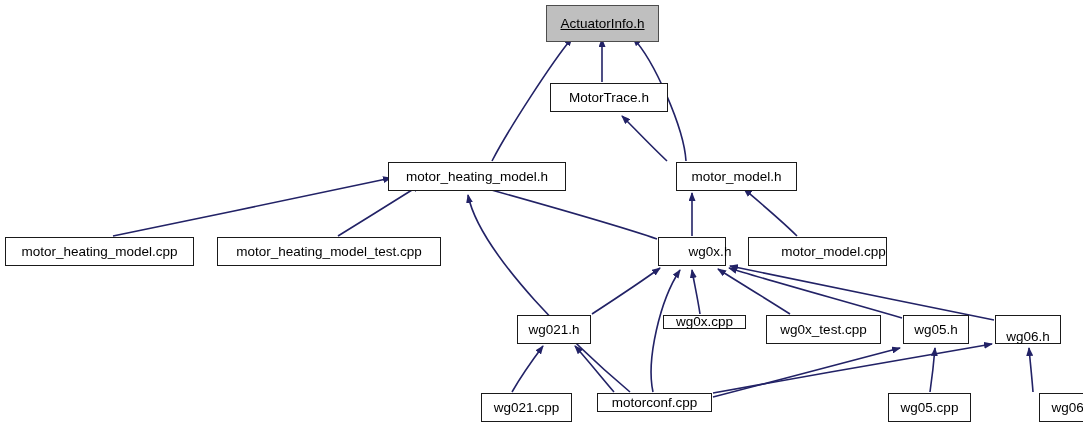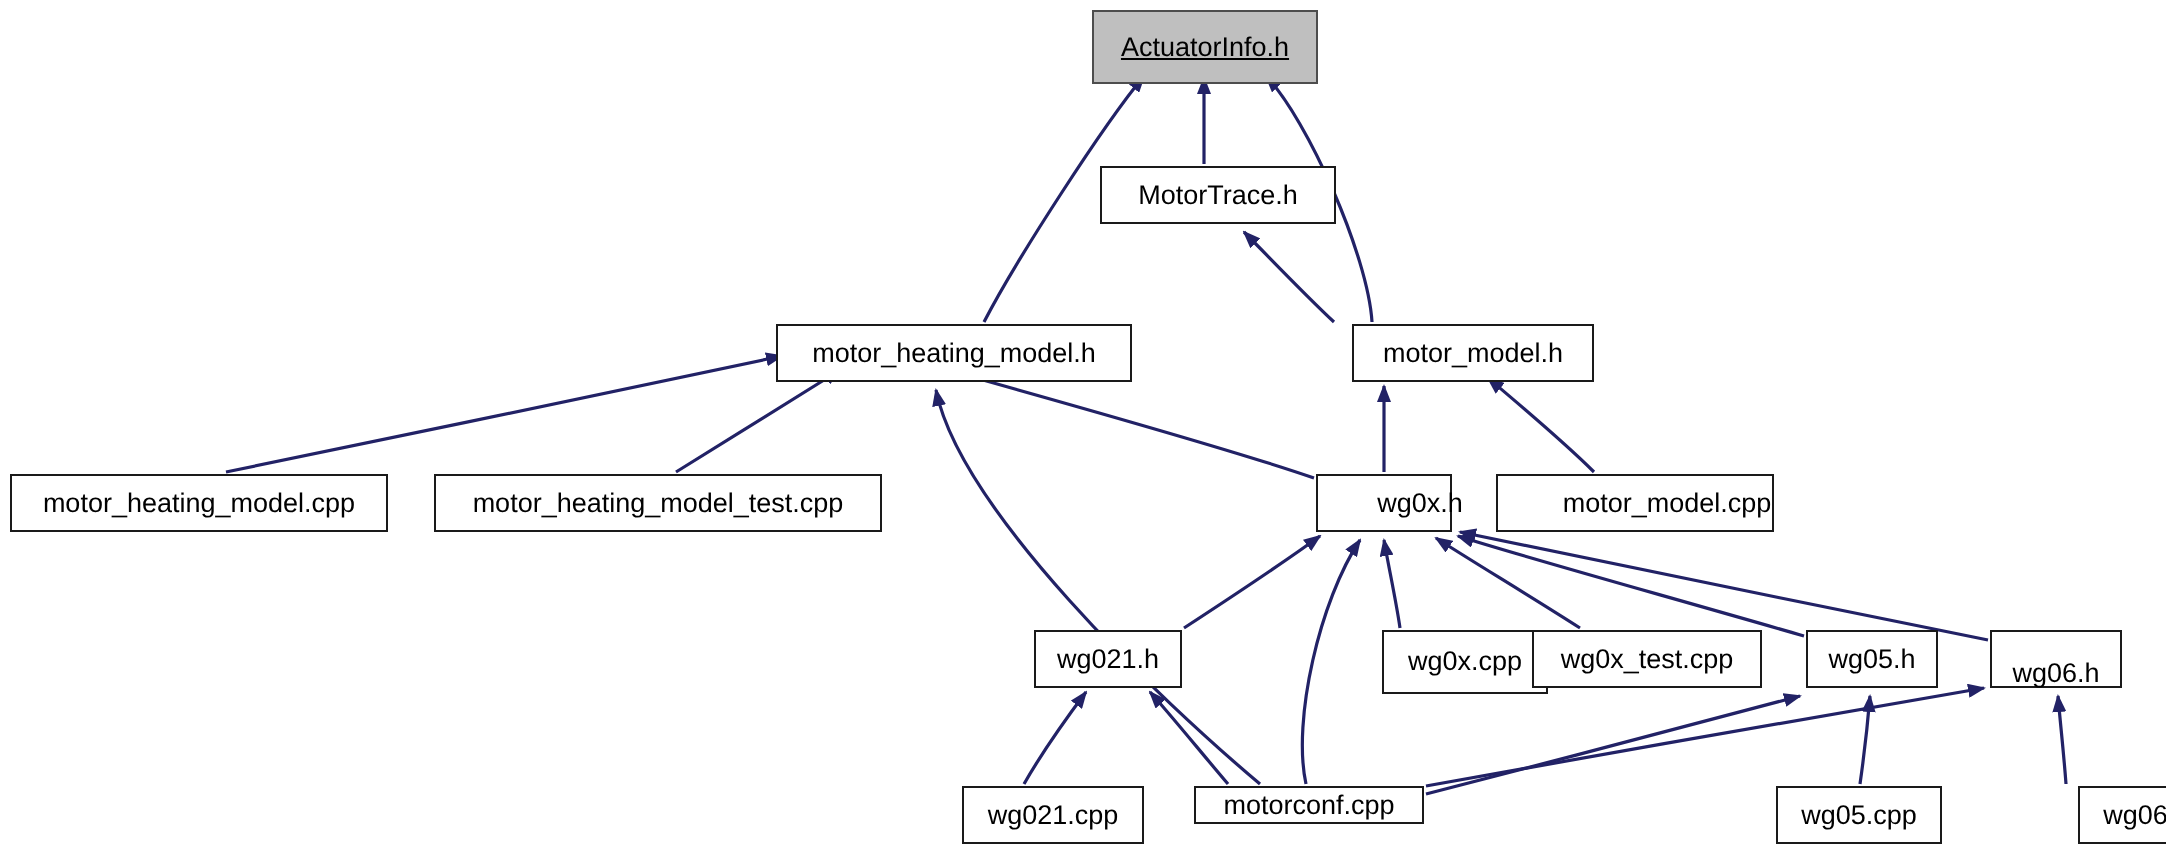--- a/index.html
+++ b/index.html
@@ -104,21 +104,21 @@
       </div>
       <div class="node" style="left: 658px; top: 237px; width: 68px; height: 29px; padding-left: 36px;">
         <span class="label">wg0x.h</span>
       </div>
       <div class="node" style="left: 748px; top: 237px; width: 139px; height: 29px; padding-left: 32px;">
         <span class="label">motor_model.cpp</span>
       </div>
       <div class="node" style="left: 517px; top: 315px; width: 74px; height: 29px; text-align: right;">
         <span class="label">wg021.h</span>
       </div>
-      <div class="node" style="left: 663px; top: 315px; width: 83px; height: 32px; margin-left: 28px;">
+      <div class="node" style="left: 663px; top: 315px; width: 83px; height: 14px;">
         <span class="label">wg0x.cpp</span>
       </div>
       <div class="node" style="left: 766px; top: 315px; width: 115px; height: 29px;">
         <span class="label">wg0x_test.cpp</span>
       </div>
       <div class="node" style="left: 903px; top: 315px; width: 66px; height: 29px;">
         <span class="label">wg05.h</span>
       </div>
       <div class="node" style="left: 995px; top: 315px; width: 66px; height: 29px; align-items: flex-end;">
         <span class="label">wg06.h</span>

